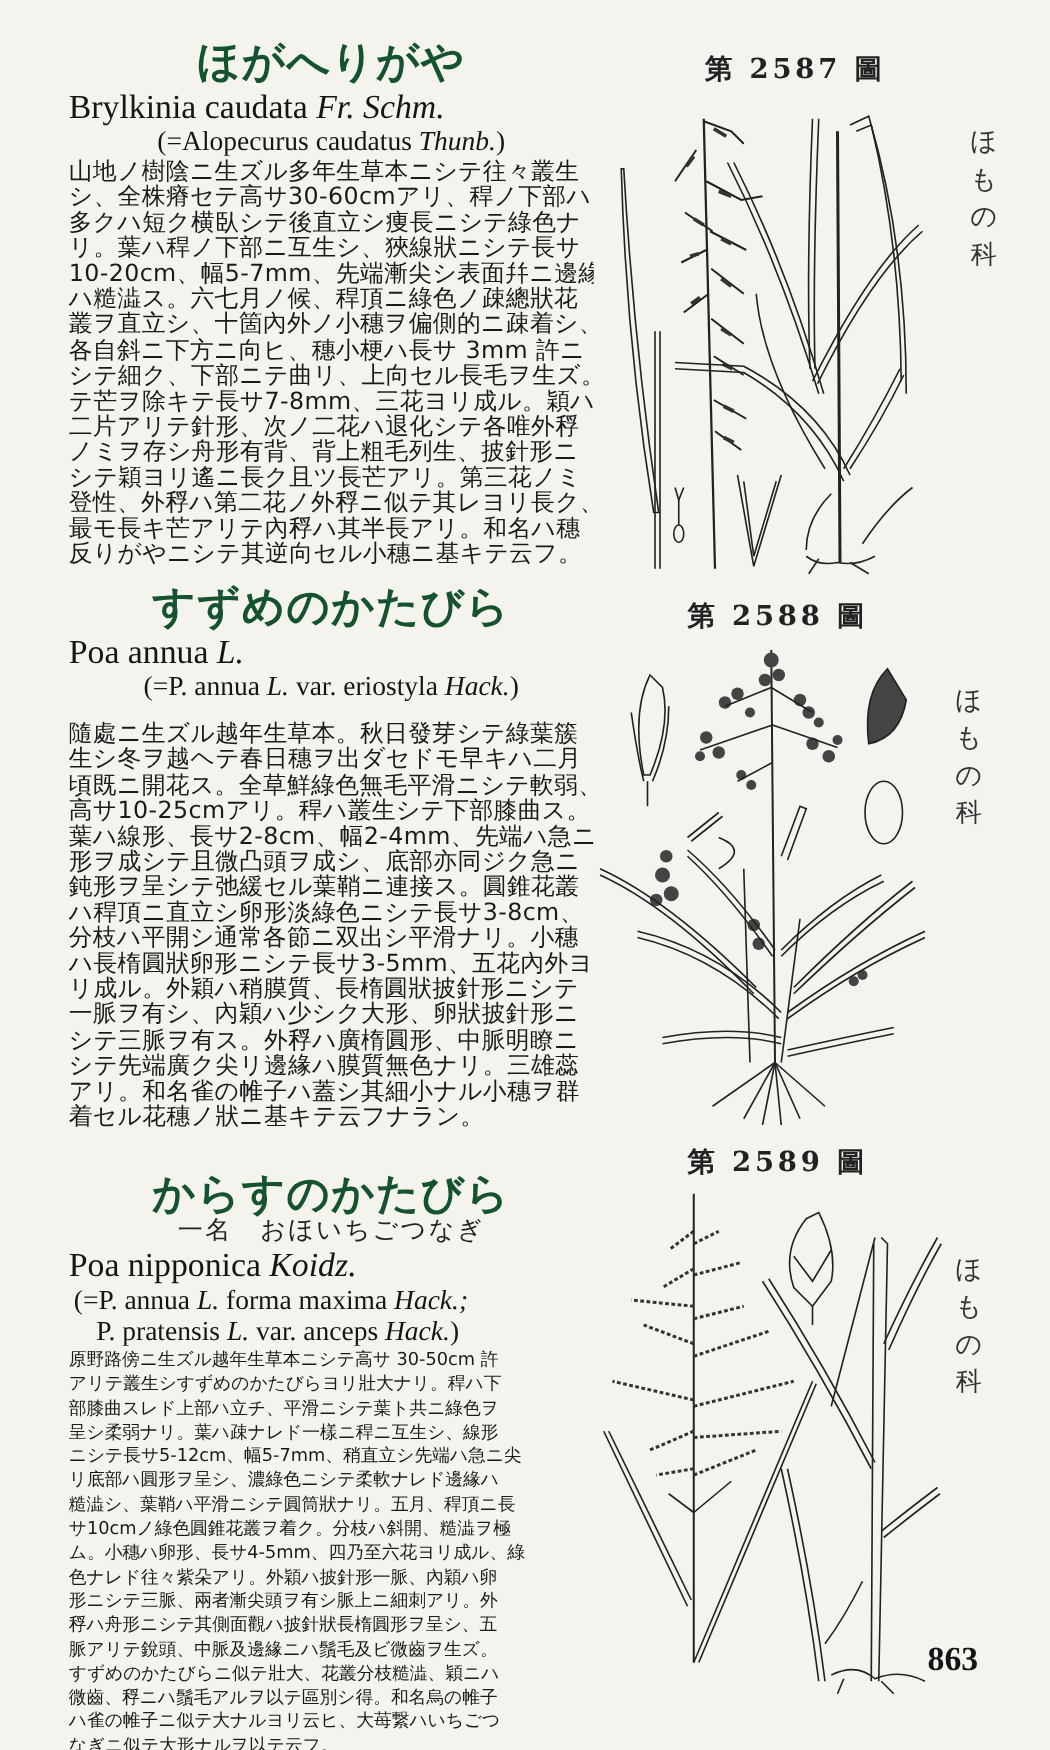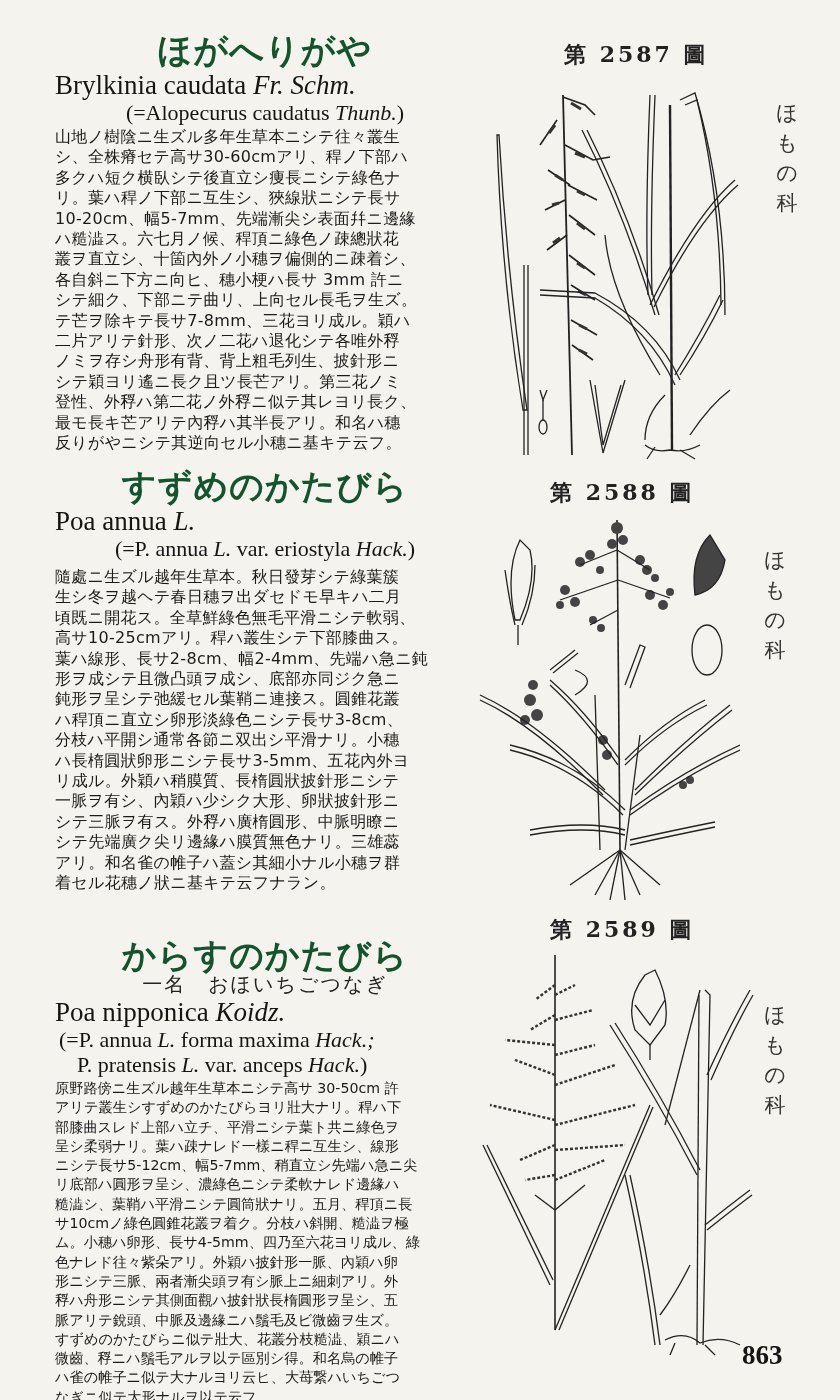--- a/index.html
+++ b/index.html
@@ -26,36 +26,36 @@
     font-size:27px; line-height:30px;
   }
   .syn {
     text-align:center; font-family:"Liberation Serif", serif;
     font-size:22px; line-height:25px;
   }
   .syn.left { text-align:left; padding-left:4px; }
   i { font-style:italic; }
   .body-text {
     font-family:"DejaVu Sans", sans-serif;
-    font-size:16px; line-height:20.4px; letter-spacing:0.3px;
+    font-size:19px; line-height:20.4px; letter-spacing:0.3px;
     text-align:justify; margin-top:2px; color:#1a1a1a;
   }
   .body-text .ln { display:block; white-space:nowrap; overflow:hidden; }
   .fig-label {
     position:absolute; font-family:"DejaVu Serif", serif;
     font-size:22px; letter-spacing:3px; font-weight:bold; color:#222;
   }
   .family {
     position:absolute; width:30px;
     font-family:"DejaVu Sans", sans-serif; font-size:21px;
     line-height:30px; text-align:center; color:#333;
   }
   .family span { display:block; }
   .page-num {
-    position:absolute; left:742px; top:1340px;
+    position:absolute; left:742px; top:1312px;
     font-family:"Liberation Serif", serif; font-weight:bold; font-size:27px;
   }
   .illus { position:absolute; }
   svg { display:block; }
 </style>
 </head>
 <body>
 
 <div class="page">
 
@@ -169,21 +169,21 @@
     <div class="sci">
       <span>Poa annua</span>
       <i>L.</i>
     </div>
     <div class="syn">
       <span>(=P. annua</span>
       <i>L.</i>
       <span>var. eriostyla</span>
       <i>Hack.</i><span>)</span>
     </div>
-    <div class="body-text" style="margin-top:6px;">
+    <div class="body-text" style="margin-top:16px;">
       <span class="ln">隨處ニ生ズル越年生草本。秋日發芽シテ綠葉簇</span>
       <span class="ln">生シ冬ヲ越ヘテ春日穗ヲ出ダセドモ早キハ二月</span>
       <span class="ln">頃既ニ開花ス。全草鮮綠色無毛平滑ニシテ軟弱、</span>
       <span class="ln">高サ10-25cmアリ。稈ハ叢生シテ下部膝曲ス。</span>
       <span class="ln">葉ハ線形、長サ2-8cm、幅2-4mm、先端ハ急ニ鈍</span>
       <span class="ln">形ヲ成シテ且微凸頭ヲ成シ、底部亦同ジク急ニ</span>
       <span class="ln">鈍形ヲ呈シテ弛緩セル葉鞘ニ連接ス。圓錐花叢</span>
       <span class="ln">ハ稈頂ニ直立シ卵形淡綠色ニシテ長サ3-8cm、</span>
       <span class="ln">分枝ハ平開シ通常各節ニ双出シ平滑ナリ。小穗</span>
       <span class="ln">ハ長楕圓狀卵形ニシテ長サ3-5mm、五花內外ヨ</span>

